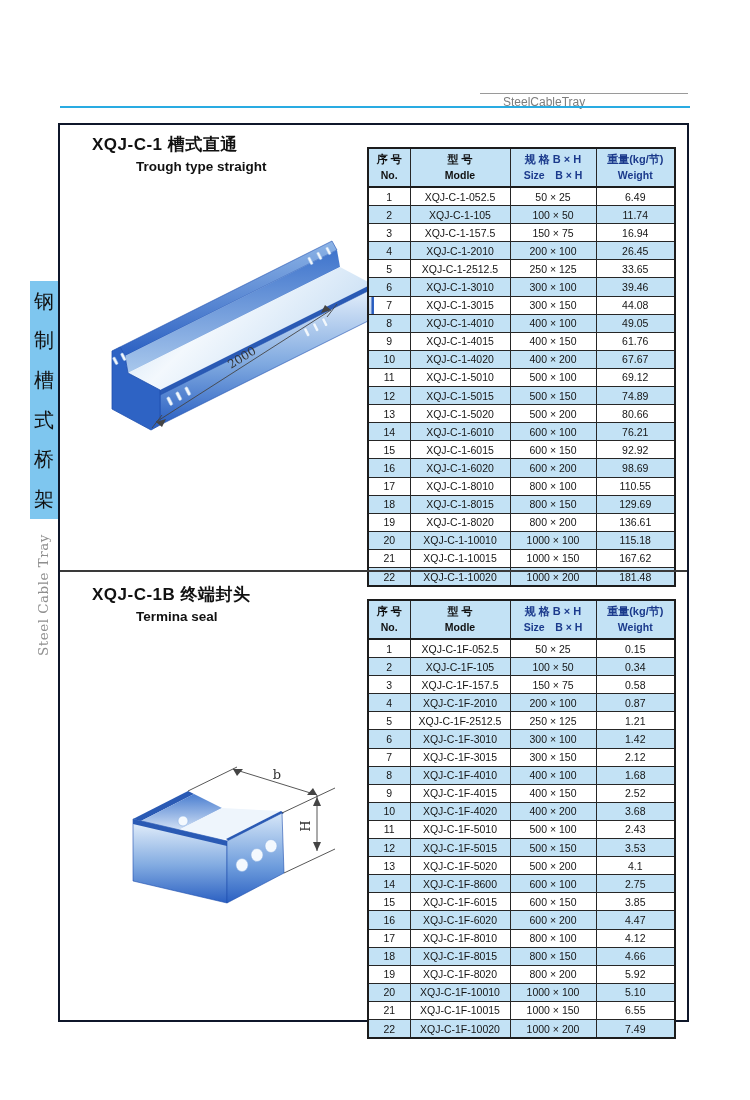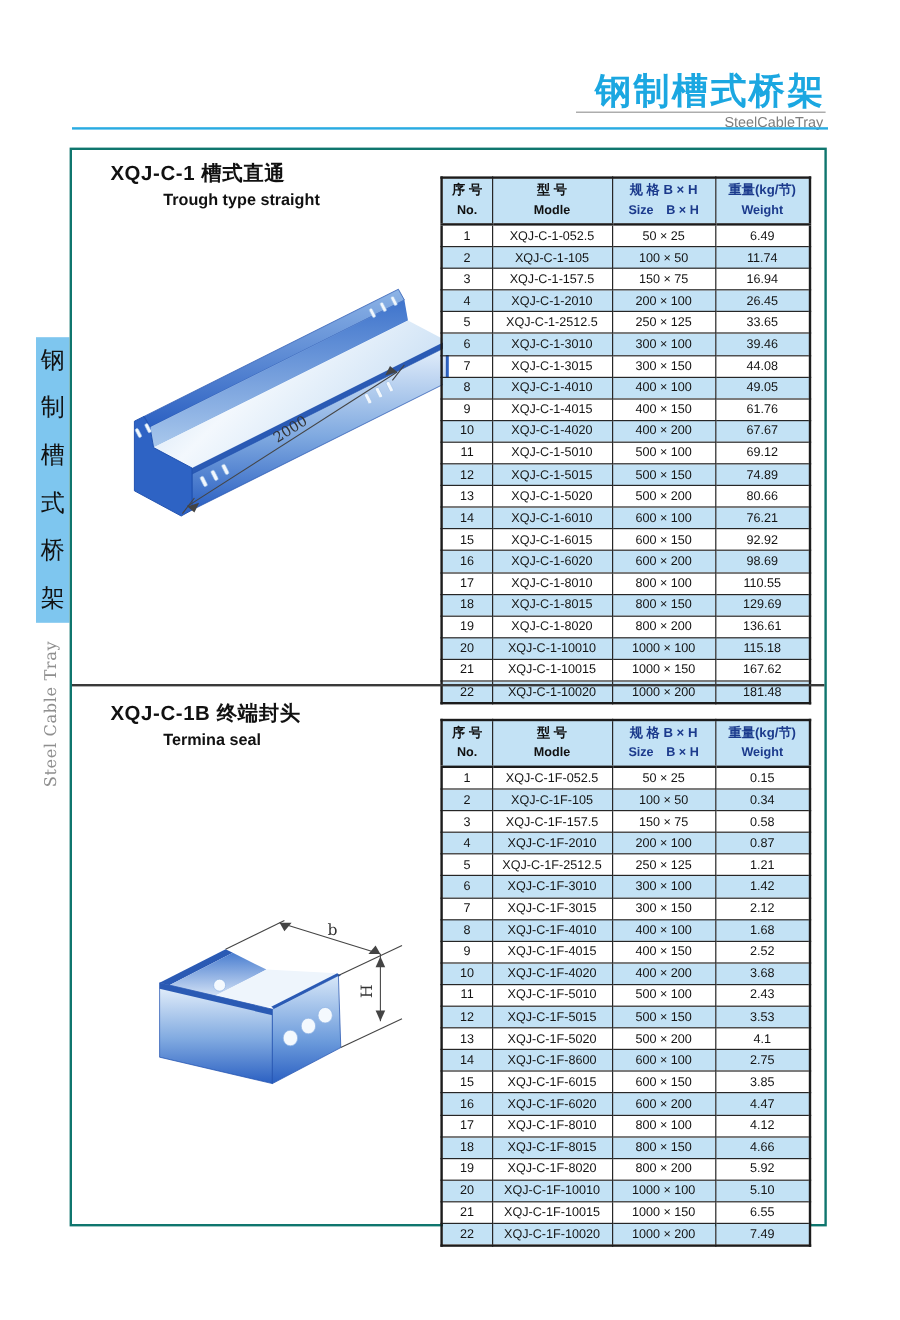--- a/index.html
+++ b/index.html
@@ -11,21 +11,21 @@
   .brand-cn{
     position:absolute;top:56px;right:62px;
     font-size:30px;font-weight:bold;letter-spacing:2px;color:#1BA7E1;
     font-family:"Liberation Sans", sans-serif;
   }
   .brand-underline{
     position:absolute;top:93px;left:480px;right:62px;height:1px;background:#9a9a9a;
   }
   .brand-en{
     position:absolute;top:95px;left:503px;right:64px;
-    display:flex;justify-content:flex-end;
+    display:flex;justify-content:flex-start;
     font-size:12px;color:#7d7d7d;
   }
   .cyan-rule{
     position:absolute;top:106px;left:60px;right:60px;height:2px;background:#29ABE2;
   }
   
   .side-box{
     position:absolute;left:30px;top:281px;width:28px;height:238px;
     background:#7EC6EF;display:flex;flex-direction:column;
     align-items:center;justify-content:space-around;
@@ -33,21 +33,21 @@
   .side-box span{font-size:20px;color:#111;line-height:1;}
   .side-en{
     position:absolute;left:-27px;top:586px;width:142px;height:18px;
     transform:rotate(-90deg);transform-origin:50% 50%;
     font-family:"DejaVu Serif", serif;font-size:13.5px;color:#8f8f8f;
     text-align:center;letter-spacing:0.5px;
   }
   
   .frame{
     position:absolute;left:58px;top:123px;width:631px;height:899px;
-    border:2px solid #0f766e;box-sizing:border-box;background:#fff;
+    border:2px solid #0f172a;box-sizing:border-box;background:#fff;
   }
   .divider{
     position:absolute;left:0;right:0;top:445px;height:2px;background:#3a3a3a;
   }
   .sec-title{
     position:absolute;left:32px;font-size:17px;font-weight:bold;color:#111;
     letter-spacing:0.5px;white-space:nowrap;
   }
   .sec-sub{
     position:absolute;left:32px;font-size:13.5px;font-weight:bold;color:#111;
@@ -82,21 +82,20 @@
   }
   
   .illus{position:absolute;}
   svg text{font-family:"DejaVu Serif", serif;}
 </style>
 </head>
 <body>
 
 <div class="page">
 
-  <div class="brand-cn">钢制槽式桥架</div>
   <div class="brand-underline"></div>
   <div class="brand-en">
     <span>Steel</span>
     <span>Cable</span>
     <span>Tray</span>
   </div>
   <div class="cyan-rule"></div>
 
   <div class="side-box">
     <span>钢</span>

